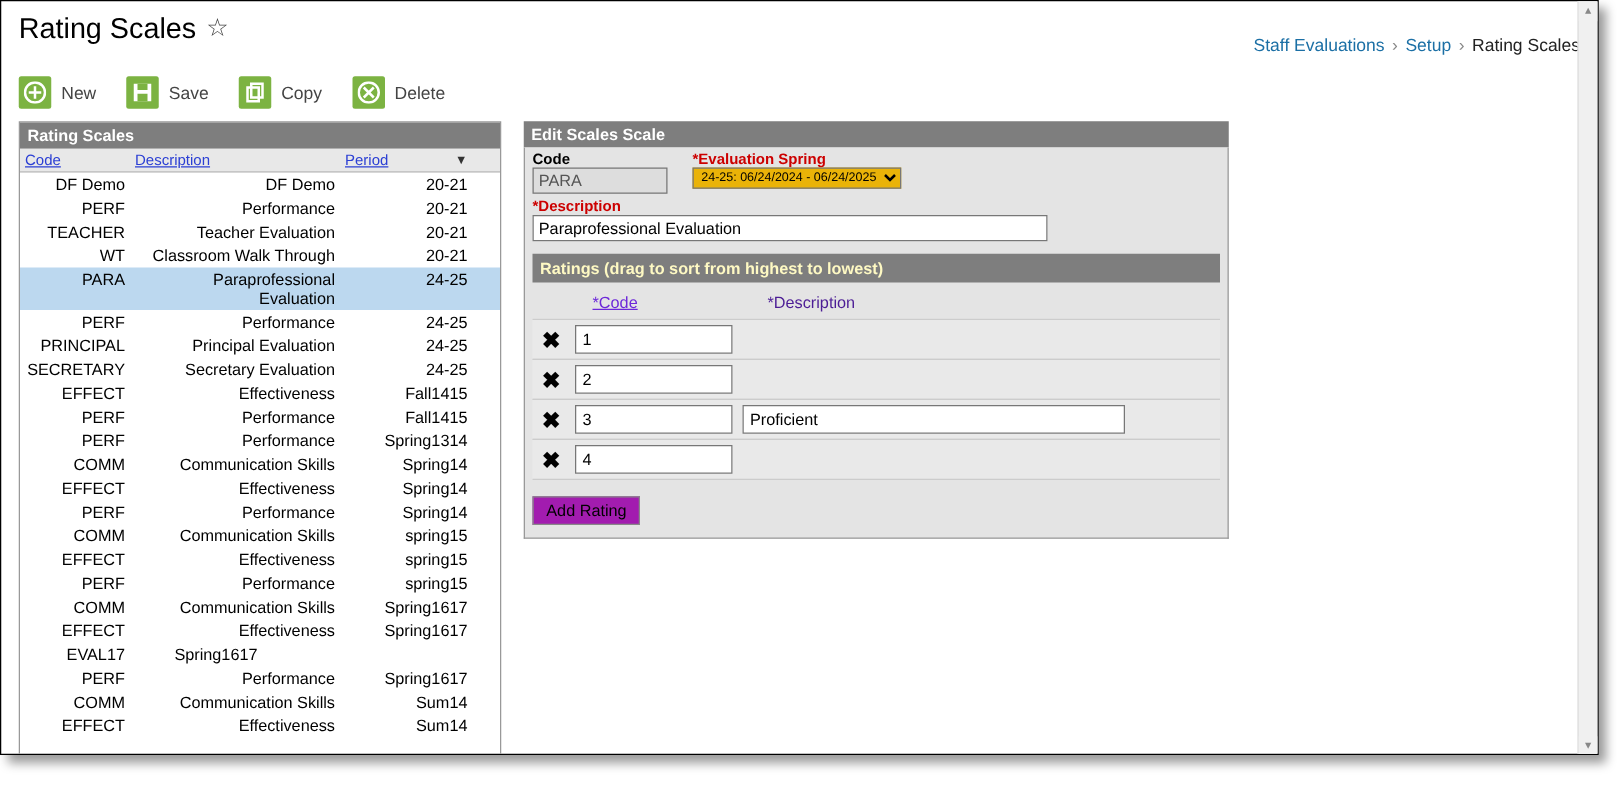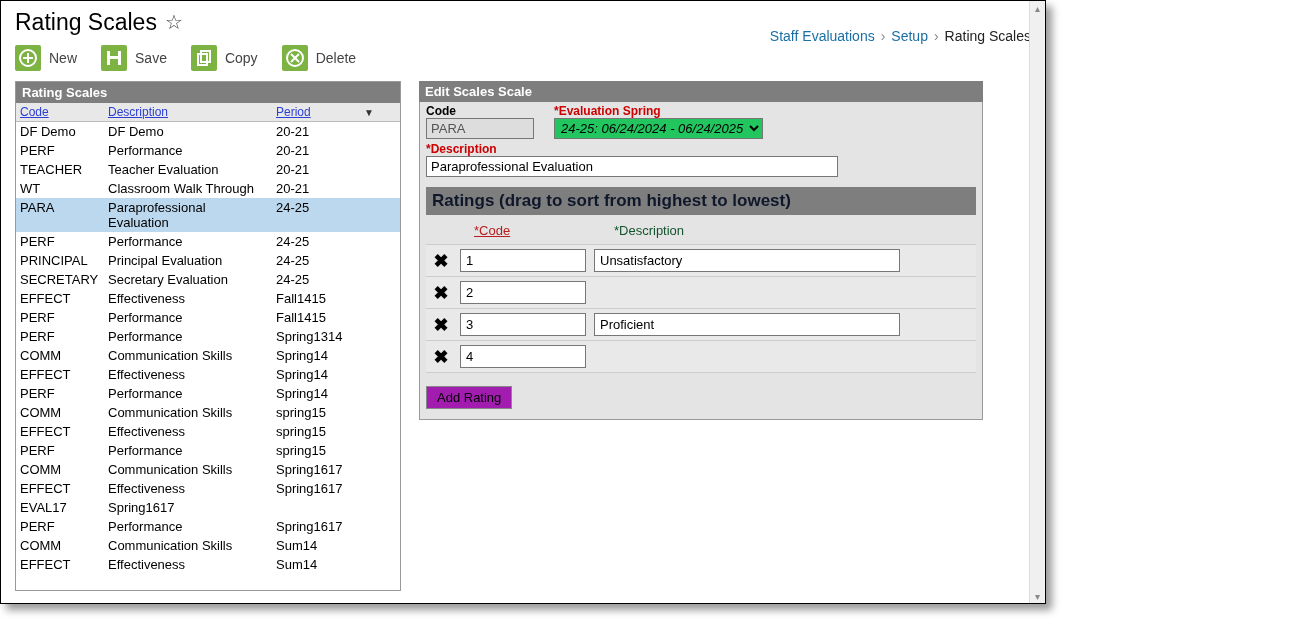--- a/index.html
+++ b/index.html
@@ -8,21 +8,21 @@
       font-size: 13px;
       color: #000;
       background: #fff;
       width: 1297px;
       height: 634px;
       position: relative;
     }
     .frame {
       position: absolute;
       top: 0; left: 0;
-      width: 1046px;
+      width: 1279px;
       height: 604px;
       background: #fff;
       border: 1px solid #000;
       box-shadow: 6px 6px 8px rgba(0,0,0,0.4);
       overflow: hidden;
     }
     .header {
       display: flex;
       justify-content: space-between;
       align-items: center;
@@ -58,20 +58,21 @@
       padding: 6px 14px 10px 14px;
       align-items: center;
     }
     .tbtn {
       display: flex;
       align-items: center;
       gap: 8px;
       cursor: pointer;
       font-size: 14px;
       color: #444;
+      margin-top: 16px;
     }
     .tbtn .icon {
       width: 26px;
       height: 26px;
       background: #7cb342;
       display: flex;
       align-items: center;
       justify-content: center;
       color: #fff;
       font-size: 16px;
@@ -122,20 +123,21 @@
     }
     .list-body {
       flex: 1;
       overflow-y: scroll;
       font-size: 13px;
     }
     .list-row {
       display: flex;
       cursor: pointer;
       padding: 1px 0;
+      text-align: right;
     }
     .list-row div { padding: 1px 4px; }
     .list-row.selected { background: #bcd8ef; }
     .list-row .c1 { width: 88px; }
     .list-row .c2 { width: 168px; }
     .list-row .c3 { width: 106px; }
 
     .right-panel {
       width: 564px;
       display: flex;
@@ -159,44 +161,43 @@
     .fld-label.req { color: #c00; }
     .fld-label.req::before { content: "*"; }
     input.text {
       border: 1px solid #777;
       background: #fff;
       padding: 2px 4px;
       font-size: 13px;
     }
     select.sel {
       border: 1px solid #777;
-      background: #22c55e;
+      background: #eab308;
       padding: 1px 2px;
-      font-size: 13px;
-      font-style: italic;
+      font-size: 10px;
     }
     input.readonly { background: #ddd; color: #555; }
     .code-input { width: 108px; }
     .desc-input { width: 412px; }
 
     .ratings-header {
       background: #7e7e7e;
-      color: #0f172a;
+      color: #fef9c3;
       font-weight: bold;
       padding: 4px 6px;
       margin-top: 10px;
-      font-size: 17px;
+      font-size: 13px;
     }
     .ratings-table-head {
       display: flex;
       padding: 8px 4px 6px 48px;
       font-size: 13px;
     }
-    .ratings-table-head .rc-code { color: #b91c1c; width: 140px; text-decoration: underline; }
-    .ratings-table-head .rc-desc { color: #14532d; }
+    .ratings-table-head .rc-code { color: #6d28d9; width: 140px; text-decoration: underline; }
+    .ratings-table-head .rc-desc { color: #4c1d95; }
     .rating-row {
       display: flex;
       align-items: center;
       gap: 8px;
       padding: 4px 4px;
       border-top: 1px solid #ccc;
       border-bottom: 1px solid #ccc;
       margin-bottom: -1px;
       background: #e9e9e9;
     }
@@ -461,21 +462,20 @@
 
         <div class="ratings-table-head">
           <div class="rc-code">*Code</div>
           <div class="rc-desc">*Description</div>
         </div>
 
         <div id="ratings-rows">
             <div class="rating-row">
               <span class="del">✖</span>
               <input class="text rcode" value="1" style="">
-              <input class="text rdesc" value="Unsatisfactory" style="">
             </div>
             <div class="rating-row">
               <span class="del">✖</span>
               <input class="text rcode" value="2" style="">
             </div>
             <div class="rating-row">
               <span class="del">✖</span>
               <input class="text rcode" value="3" style="">
               <input class="text rdesc" value="Proficient" style="">
             </div>

